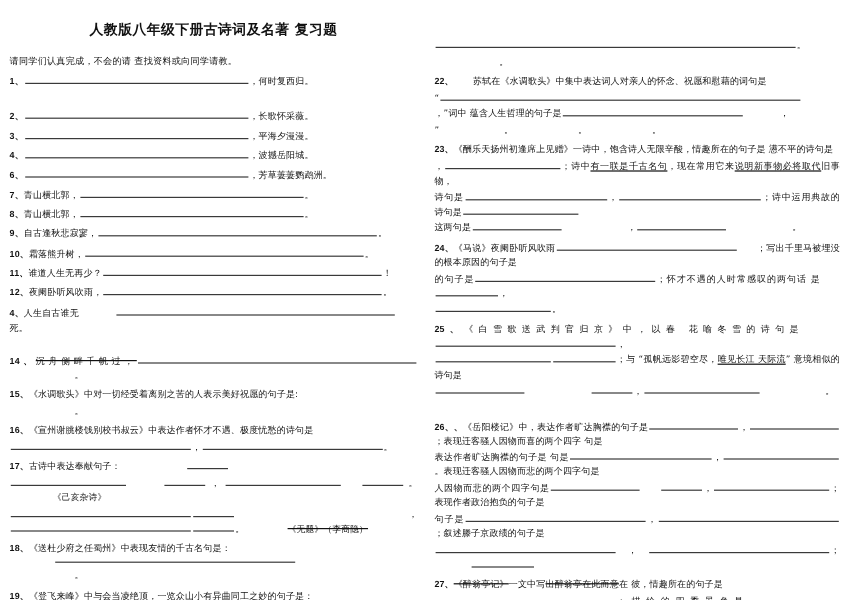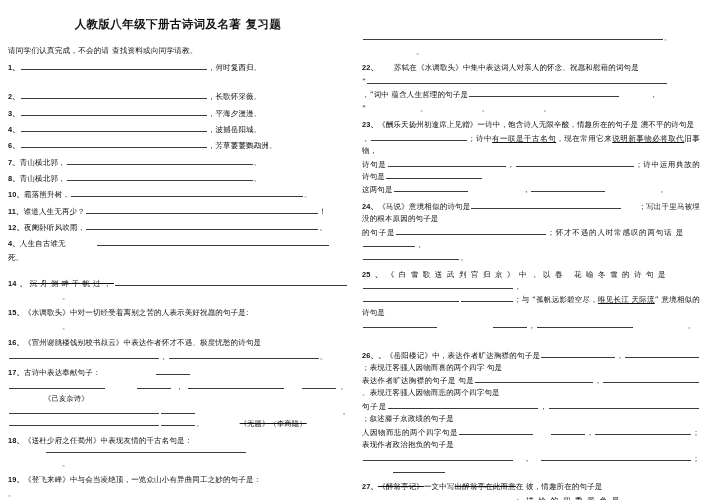--- a/index.html
+++ b/index.html
@@ -134,20 +134,23 @@
     </div>
 
     <div class="item">
       <span class="num">7、</span><span>青山横北郭，</span><span class="blank b-full"></span><span>。</span>
     </div>
 
     <div class="item">
       <span class="num">8、</span><span>青山横北郭，</span><span class="blank b-full"></span><span>。</span>
     </div>
 
+    <div class="item">
+      <span class="num">9、</span><span>自古逢秋悲寂寥，</span><span class="blank b-wide"></span><span>。</span>
+    </div>
 
     <div class="item">
       <span class="num">10、</span><span>霜落熊升树，</span><span class="blank b-wide"></span><span>。</span>
     </div>
 
     <div class="item">
       <span class="num">11、</span><span>谁道人生无再少？</span><span class="blank b-wide"></span><span>！</span>
     </div>
 
     <div class="item">
@@ -239,21 +242,21 @@
       <span>，</span><span class="blank b-lg"></span><span>；诗中</span><span class="ul">有一联是千古名句</span><span>，现在常用它来</span><span class="ul">说明新事物必将取代</span><span>旧事物，</span>
     </div>
     <div class="item tight">
       <span>诗句是</span><span class="blank b-xl"></span><span>，</span><span class="blank b-xl"></span><span>；诗中运用典故的诗句是</span><span class="blank b-lg"></span>
     </div>
     <div class="item">
       <span>这两句是</span><span class="blank b-md"></span><span class="pad-left-lg"></span><span>，</span><span class="blank b-md"></span><span class="pad-left-lg"></span><span>。</span>
     </div>
 
     <div class="item tight">
-      <span class="num">24、</span><span>《马说》意境相似的诗句是</span><span class="blank b-xxl"></span><span class="pad-left-sm"></span><span>；写出千里马被埋没的根本原因的句子是</span>
+      <span class="num">24、</span><span>《马说》夜阑卧听风吹雨</span><span class="blank b-xxl"></span><span class="pad-left-sm"></span><span>；写出千里马被埋没的根本原因的句子是</span>
     </div>
     <div class="item tight">
       <span>的句子是</span><span class="blank b-xxl"></span><span>；怀才不遇的人时常感叹的两句话 是</span><span class="pad-left-sm"></span><span class="blank b-sm"></span><span>，</span>
     </div>
     <div class="item">
       <span class="blank b-lg"></span><span>。</span>
     </div>
 
     <div class="item tight">
       <span class="num">25、</span><span>《白雪歌送武判官归京》中，以春 花喻冬雪的诗句是</span><span class="pad-left-md"></span><span class="blank b-xxl"></span><span>，</span>
@@ -267,25 +270,25 @@
 
     <div class="spacer-md"></div>
 
     <div class="item tight">
       <span class="num">26、、</span><span>《岳阳楼记》中，表达作者旷达胸襟的句子是</span><span class="blank b-md"></span><span>，</span><span class="blank b-md"></span><span>；表现迁客骚人因物而喜的两个四字 句是</span>
     </div>
     <div class="item tight">
       <span>表达作者旷达胸襟的句子是 句是</span><span class="blank b-xl"></span><span>，</span><span class="blank b-lg"></span><span>。表现迁客骚人因物而悲的两个四字句是</span>
     </div>
     <div class="item tight">
+      <span>人因物而悲的两个四字句是</span><span class="blank b-md"></span><span class="pad-left-sm"></span><span class="blank b-xs"></span><span>，</span><span class="blank b-lg"></span><span>；表现作者政治抱负的句子是</span>
+    </div>
+    <div class="item tight">
       <span>句子是</span><span class="blank b-xxl"></span><span>，</span><span class="blank b-xxl"></span><span>；叙述滕子京政绩的句子是</span>
     </div>
-    <div class="item tight">
-      <span>人因物而悲的两个四字句是</span><span class="blank b-md"></span><span class="pad-left-sm"></span><span class="blank b-xs"></span><span>，</span><span class="blank b-lg"></span><span>；表现作者政治抱负的句子是</span>
-    </div>
     <div class="item">
       <span class="blank b-xxl"></span><span>，</span><span class="blank b-xxl"></span><span>；</span><span class="pad-left-md"></span><span class="blank b-sm"></span>
     </div>
 
     <div class="item tight">
       <span class="num">27、</span><span class="strike">《醉翁亭记》</span><span>一文中写</span><span class="strike">出醉翁亭在此而意</span><span>在 彼，情趣所在的句子是</span>
     </div>
     <div class="item tight">
       <span class="blank b-xxl"></span><span>；描绘的四季景色是</span><span class="blank b-md"></span><span class="pad-left-lg"></span>
     </div>

